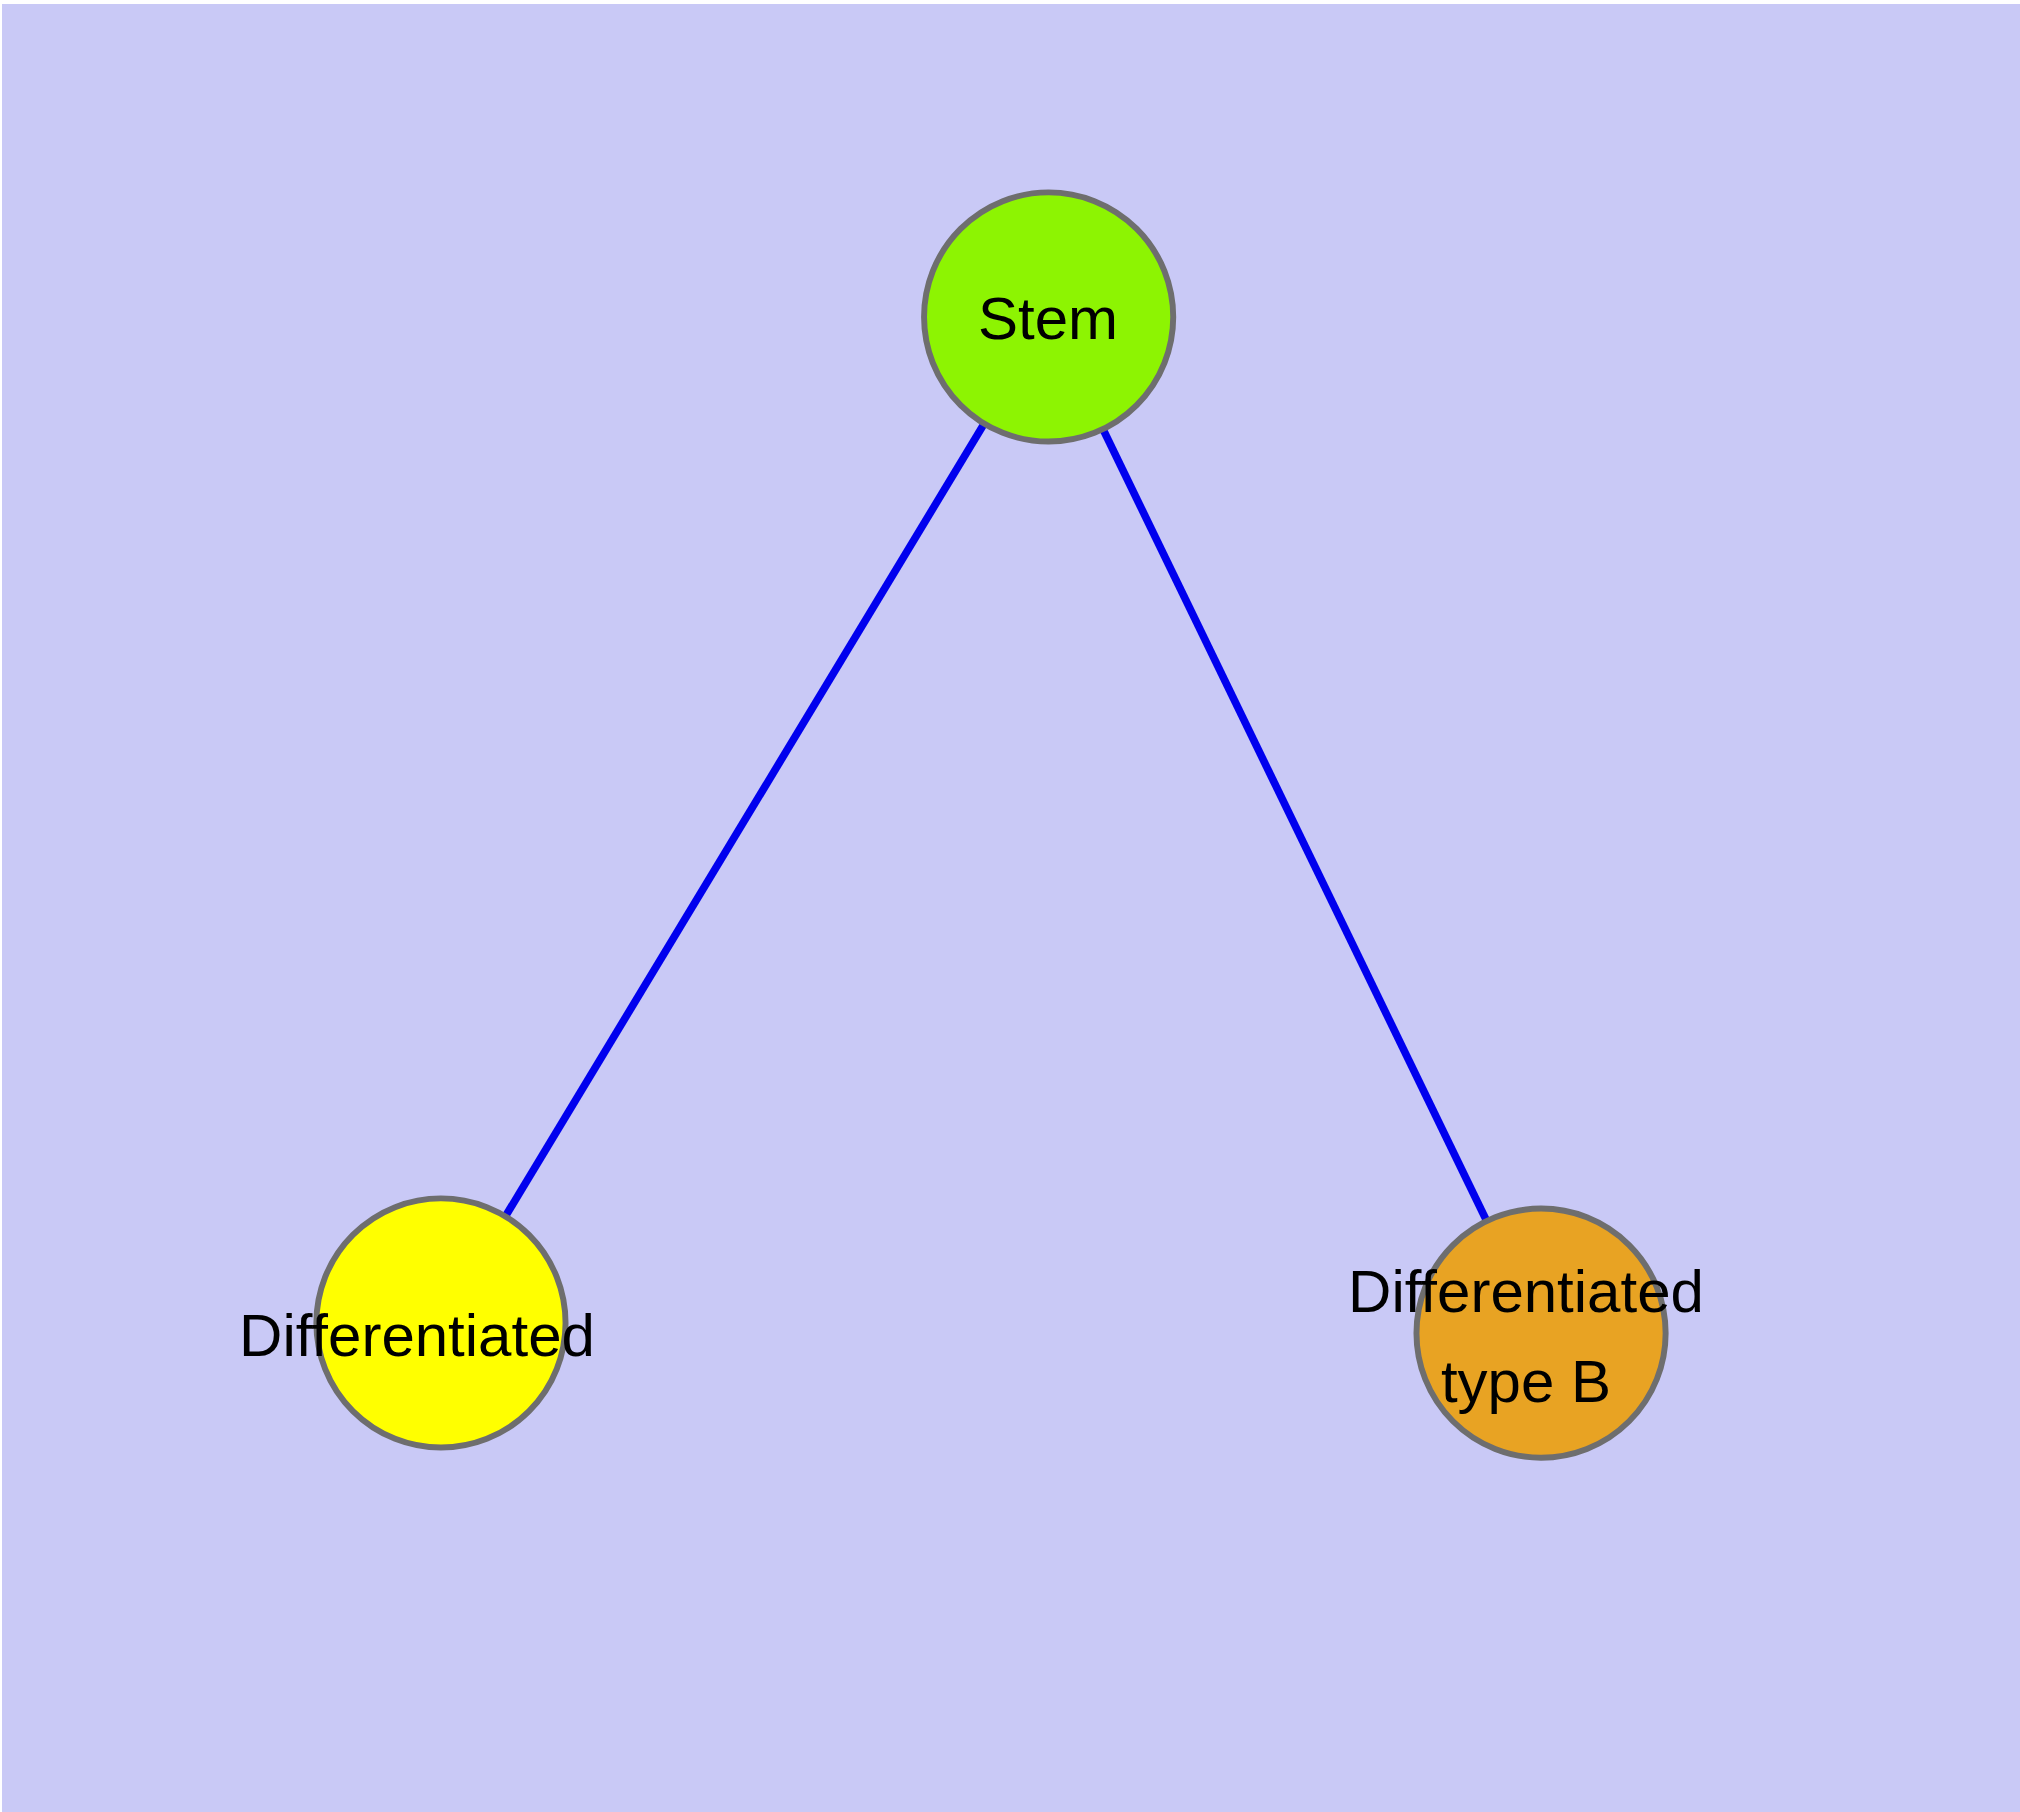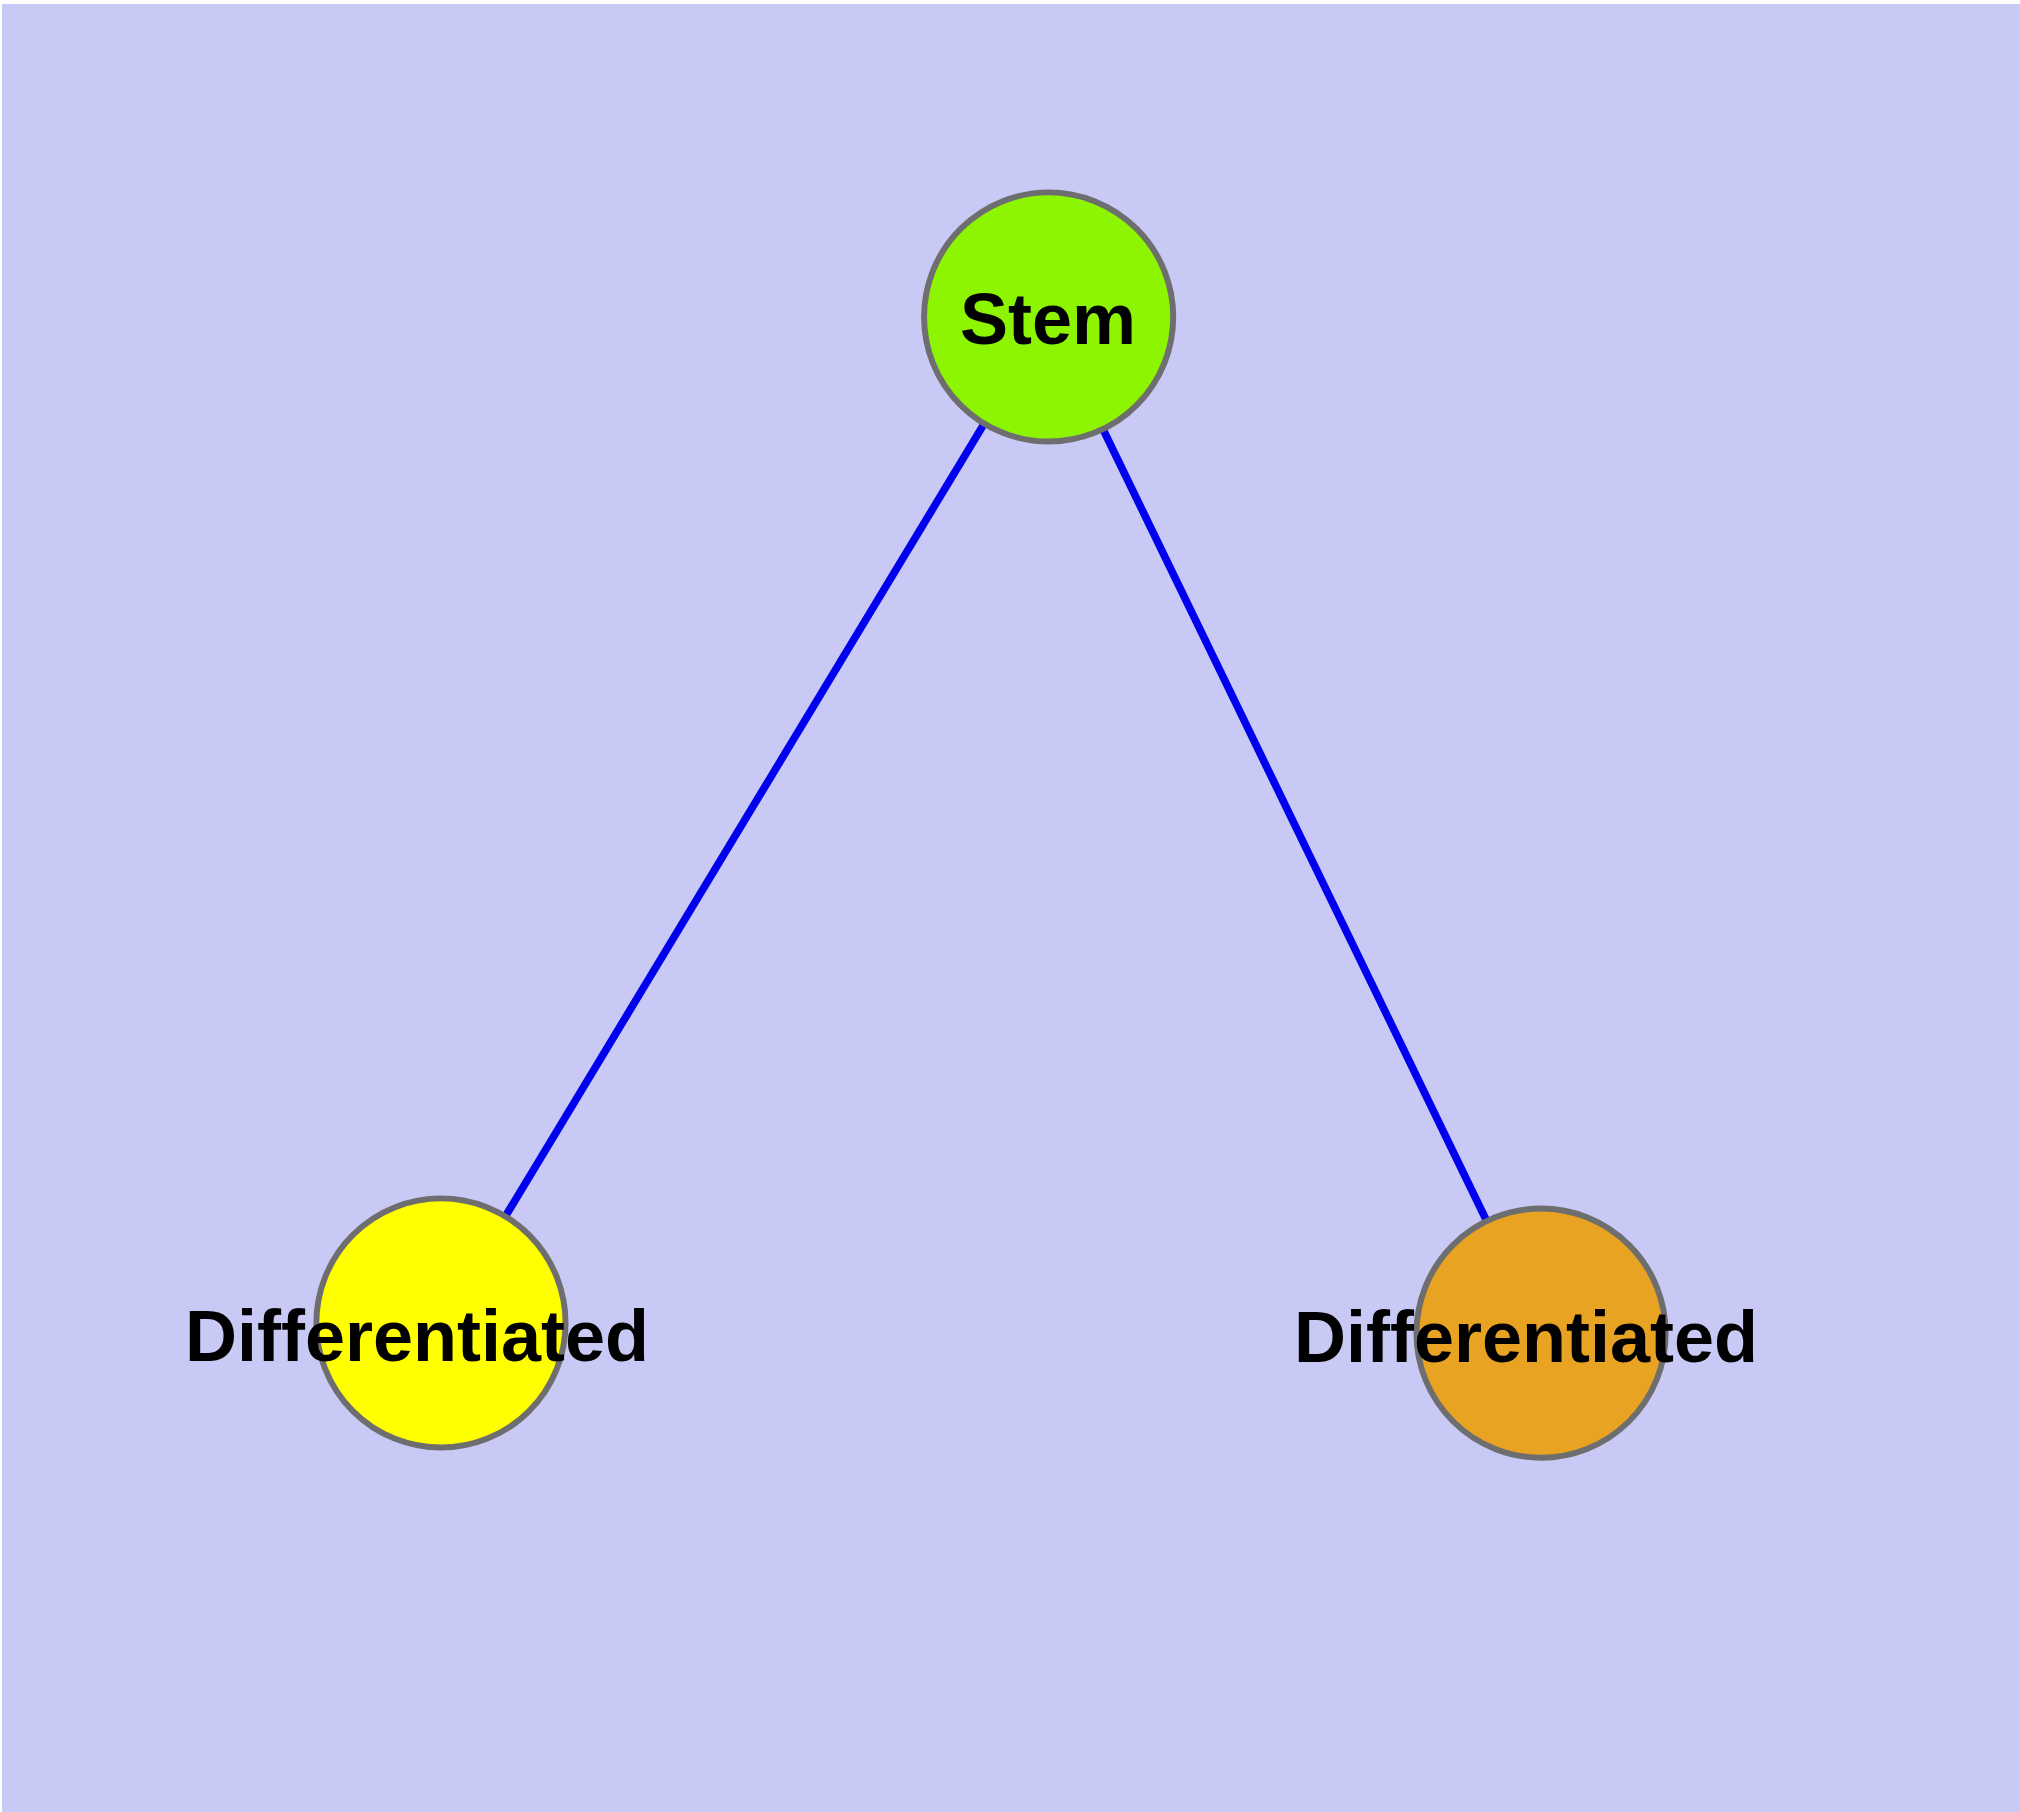--- a/index.html
+++ b/index.html
@@ -25,22 +25,22 @@
   svg.graph {
     position: absolute;
     left: 0;
     top: 0;
     width: 2021px;
     height: 1812px;
   }
   .node-label {
     position: absolute;
     transform: translate(-50%, -50%);
-    font-weight: 700;
-    font-size: 72px;
+    font-weight: 400;
+    font-size: 60px;
     line-height: 90px;
     color: #000000;
     text-align: center;
     white-space: nowrap;
     letter-spacing: 0;
   }
   .node-label span { display: block; }
 </style>
 </head>
 <body>
@@ -61,16 +61,17 @@
   <div class="node-label" style="left:1048px; top:319px;">
     <span>Stem</span>
   </div>
 
   <div class="node-label" style="left:417px; top:1336px;">
     <span>Differentiated</span>
   </div>
 
   <div class="node-label" style="left:1526px; top:1337px;">
     <span>Differentiated</span>
+    <span>type B</span>
   </div>
 
 </div>
 
 
 </body></html>

